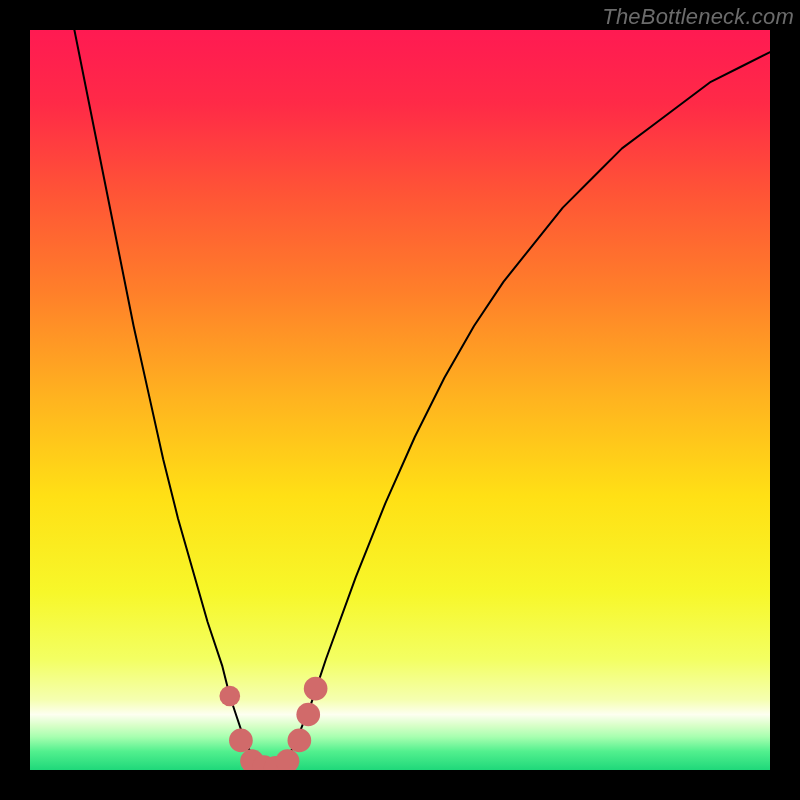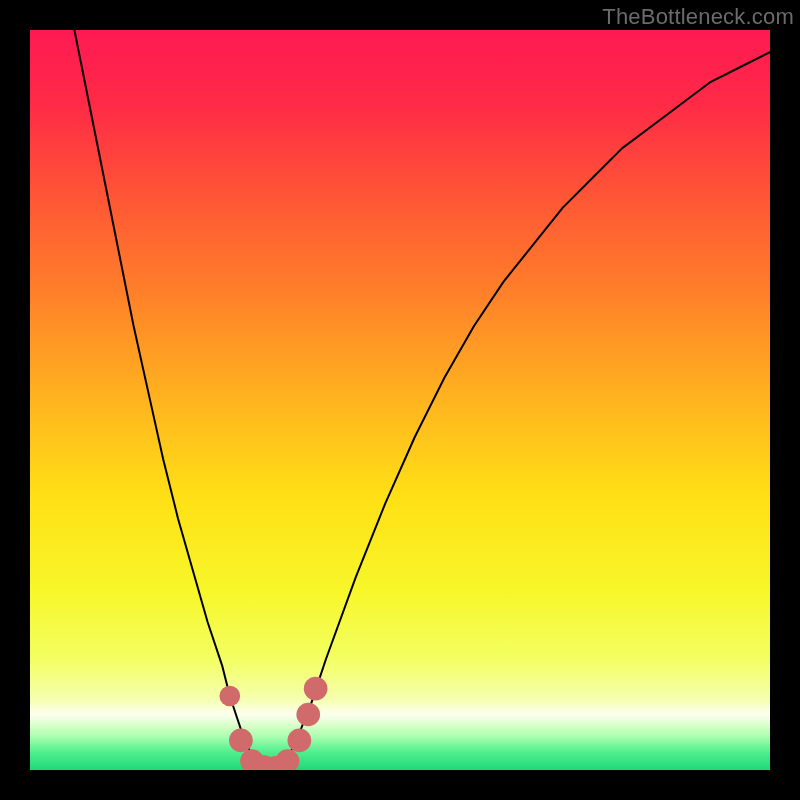--- a/index.html
+++ b/index.html
@@ -11,20 +11,21 @@
     overflow: hidden;
     font-family: Arial, Helvetica, sans-serif;
   }
   .frame {
     position: absolute;
     left: 0;
     top: 0;
     width: 800px;
     height: 800px;
     background: #000000;
+    font-style: italic;
   }
   .plot-outer {
     position: absolute;
     left: 30px;
     top: 30px;
     width: 740px;
     height: 740px;
     background: #000000;
   }
   .plot {

